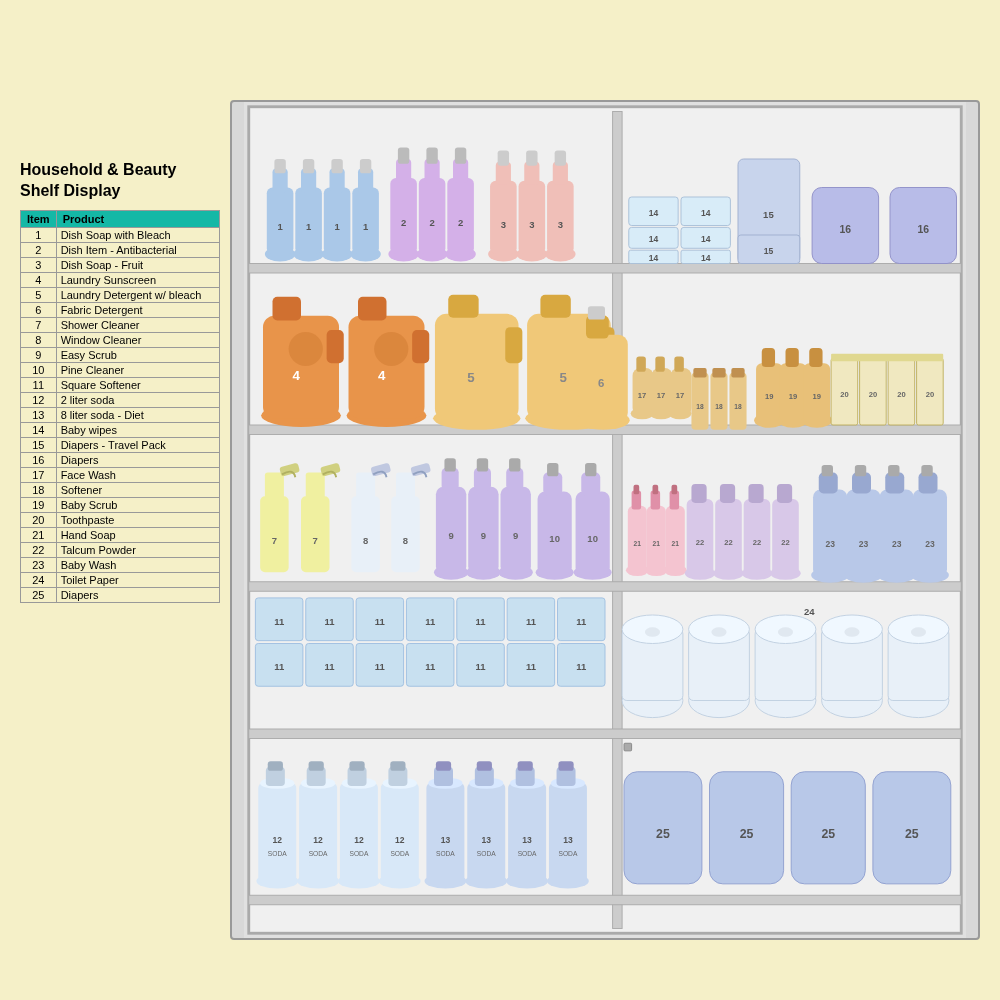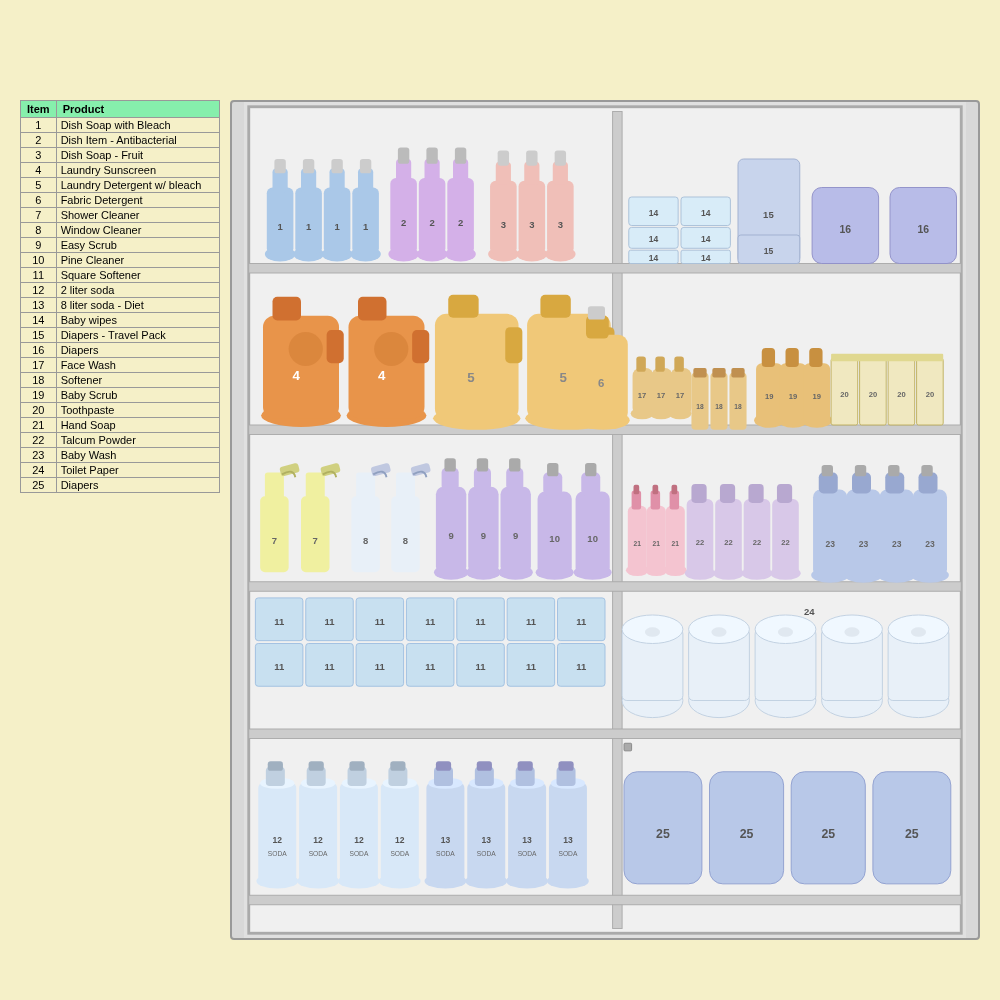--- a/index.html
+++ b/index.html
@@ -24,21 +24,21 @@
       margin-bottom: 8px;
       margin-top: 60px;
       line-height: 1.3;
     }
     .legend-table {
       border-collapse: collapse;
       width: 200px;
       margin-bottom: 10px;
     }
     .legend-table th {
-      background: #86efac;
+      background: #14b8a6;
       border: 1px solid #999;
       padding: 2px 6px;
       text-align: left;
       font-size: 11px;
     }
     .legend-table td {
       border: 1px solid #999;
       padding: 1px 4px;
       font-size: 11px;
     }
@@ -65,20 +65,21 @@
       left: 20px;
       width: 205px;
     }
   </style>
 </head>
 <body>
 
 <div class="page">
 
   <div class="left-panel">
+    <div class="title">Household &amp; Beauty<br>Shelf Display</div>
 
     <table class="legend-table">
       <thead>
         <tr>
           <th>Item</th>
           <th>Product</th>
         </tr>
       </thead>
       <tbody id="legend-body">
       <tr>

